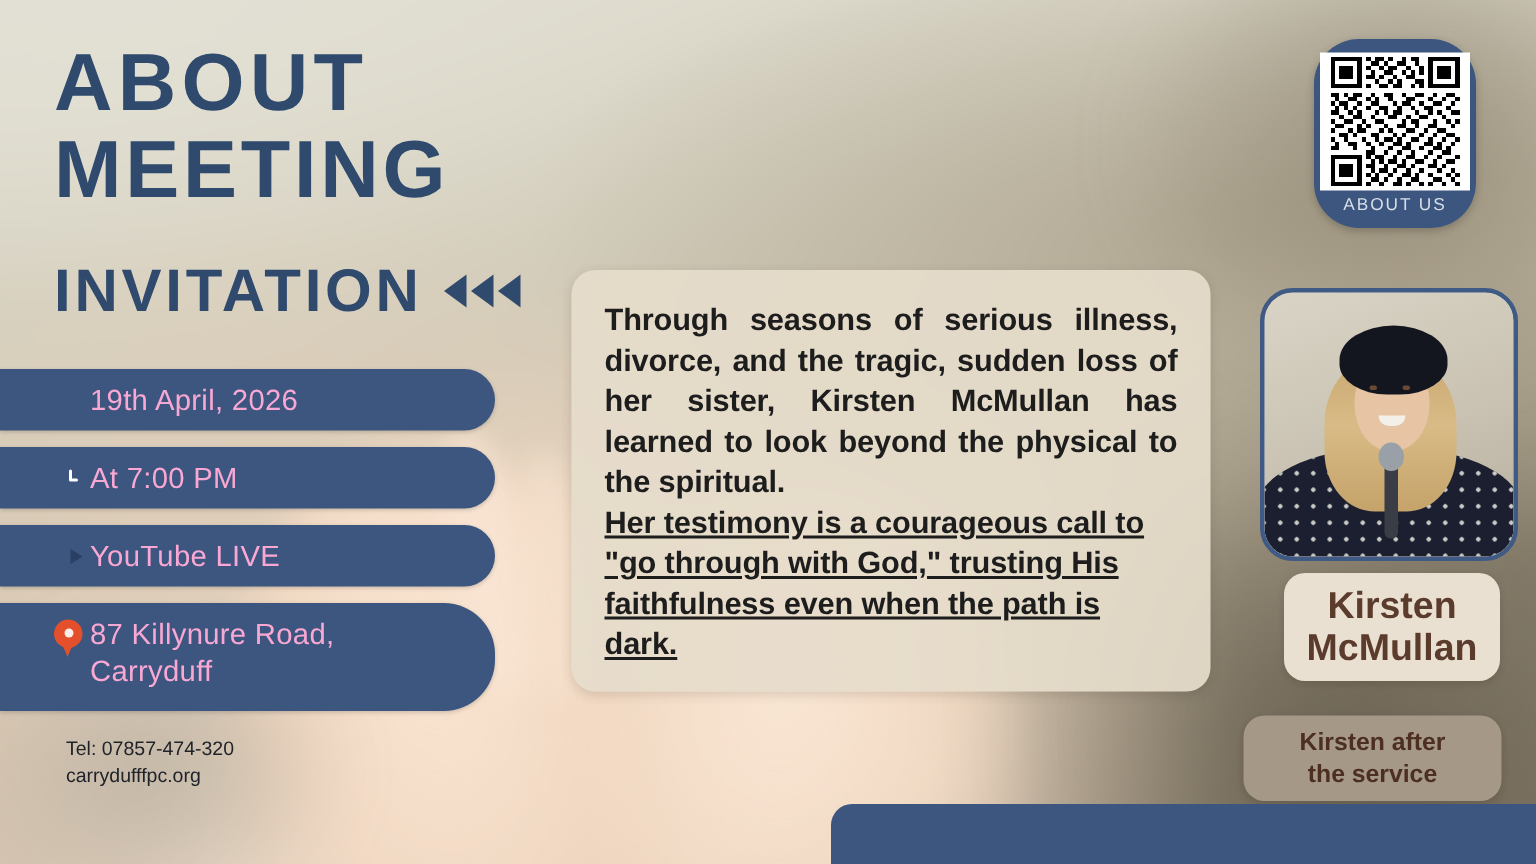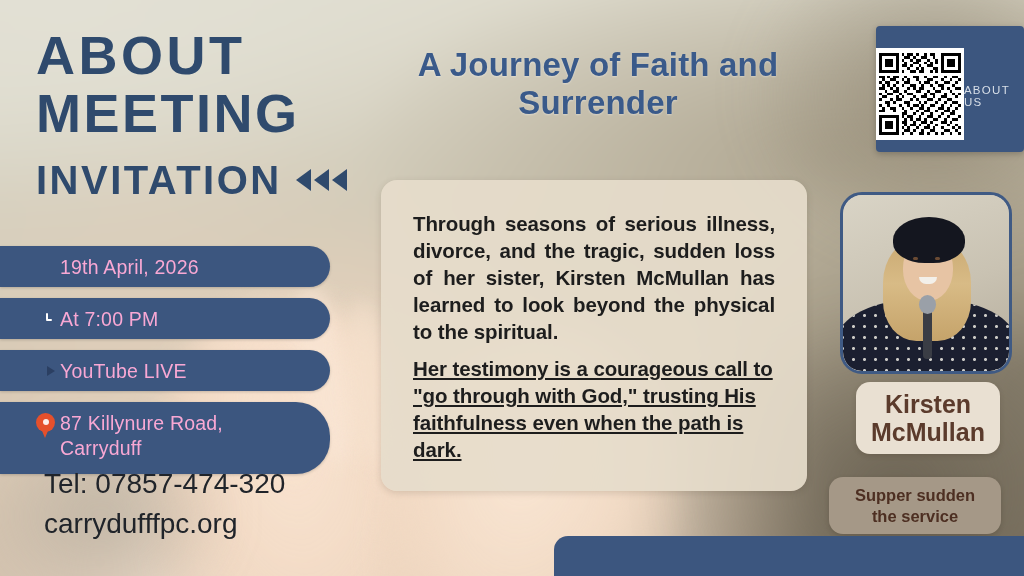--- a/index.html
+++ b/index.html
@@ -50,21 +50,21 @@
     background:radial-gradient(ellipse at 50% 50%, rgba(150,146,132,.45) 0%, rgba(150,146,132,0) 75%);filter:blur(20px);}
 
   
   .headline{position:absolute;left:36px;top:30px;width:340px;}
   .hl-1,.hl-2{
     color:#2f4a6d;font-weight:700;letter-spacing:3.5px;line-height:.96;
     font-size:53px;margin:0;
   }
   .hl-1{font-size:54px;}
   .hl-2{font-size:54px;margin-top:6px;letter-spacing:2.5px;}
-  .hl-3-row{display:flex;align-items:center;gap:14px;margin-top:18px;}
+  .hl-3-row{display:flex;align-items:center;gap:14px;margin-top:32px;}
   .hl-3{color:#2f4a6d;font-weight:700;letter-spacing:2.5px;font-size:40px;margin:0;}
   .arrows{display:flex;gap:3px;align-items:center;}
   .arrows i{
     display:block;width:0;height:0;
     border-top:11px solid transparent;border-bottom:11px solid transparent;
     border-right:15px solid #2f4a6d;
   }
 
   
   .pills{position:absolute;left:0;top:246px;width:330px;}
@@ -97,49 +97,49 @@
   
   .ic-pin{width:19px;height:26px;position:relative;}
   .ic-pin:before{content:"";position:absolute;left:0;top:0;width:19px;height:19px;border-radius:50% 50% 50% 50%;
     background:#e5502c;}
   .ic-pin:after{content:"";position:absolute;left:6.5px;top:5.5px;width:6px;height:6px;border-radius:50%;
     background:rgba(255,255,255,.9);}
   .ic-pin .tip{position:absolute;left:4px;top:13px;width:0;height:0;
     border-left:5.5px solid transparent;border-right:5.5px solid transparent;border-top:12px solid #e5502c;}
 
   
-  .contact{position:absolute;left:44px;top:464px;color:#20242a;font-size:28px;line-height:1.42;}
+  .contact{position:absolute;left:44px;top:490px;color:#20242a;font-size:13px;line-height:1.42;}
 
   
   .title{
     position:absolute;left:368px;top:46px;width:460px;text-align:center;
     color:#3a5a8a;font-weight:700;font-size:33px;line-height:1.14;letter-spacing:.2px;
     text-shadow:0 1px 2px rgba(255,255,255,.35);
   }
 
   
   .card{
     position:absolute;left:381px;top:180px;width:426px;
     background:rgba(230,220,203,.92);
     border-radius:16px;
     padding:20px 22px 18px 22px;
     box-sizing:border-box;
     box-shadow:0 2px 7px rgba(60,50,40,.16);
   }
   .card p{
-    margin:10px;color:#1d1d1d;font-weight:700;font-size:20.5px;line-height:1.32;
+    margin:0;color:#1d1d1d;font-weight:700;font-size:20.5px;line-height:1.32;
     text-align:justify;text-justify:inter-word;letter-spacing:-.1px;
   }
   .card p.last{text-align:left;text-decoration:underline;}
 
   
   .qr-box{
-    position:absolute;left:876px;top:26px;width:148px;height:126px;
-    background:#3c567f;border-radius:4px;
-    display:flex;flex-direction:row;align-items:center;justify-content:flex-start;
+    position:absolute;left:876px;top:26px;width:108px;height:126px;
+    background:#3c567f;border-radius:30px;
+    display:flex;flex-direction:column;align-items:center;justify-content:flex-start;
     padding-top:9px;box-sizing:border-box;
     box-shadow:0 2px 6px rgba(0,0,0,.22);
   }
   .qr{width:100px;height:92px;background:#fff;padding:3px;box-sizing:border-box;}
   .qr svg{display:block;width:100%;height:100%;}
   .qr-label{color:#d8dfe8;font-size:11.5px;letter-spacing:1.3px;margin-top:4px;}
 
   
   .photo{
     position:absolute;left:840px;top:192px;width:166px;height:176px;
@@ -239,21 +239,20 @@
       <span class="pill-label">87 Killynure Road, Carryduff</span>
     </div>
 
   </div>
 
   <div class="contact">
     <div>Tel: 07857-474-320</div>
     <div>carrydufffpc.org</div>
   </div>
 
-  <div class="title">A Journey of Faith and Surrender</div>
 
   <div class="card">
     <p>Through seasons of serious illness, divorce, and the tragic, sudden loss of her sister, Kirsten McMullan has learned to look beyond the physical to the spiritual.</p>
     <p class="last">Her testimony is a courageous call to "go through with God," trusting His faithfulness even when the path is dark.</p>
   </div>
 
   <div class="qr-box">
     <div class="qr">
       <svg viewBox="0 0 29 29" shape-rendering="crispEdges">
         <rect width="29" height="29" fill="#fff"></rect>
@@ -494,19 +493,19 @@
       <div class="p-mic-h"></div>
     </div>
   </div>
 
   <div class="nameplate">
     <div>Kirsten</div>
     <div>McMullan</div>
   </div>
 
   <div class="supper">
-    <div>Supper sudden</div>
+    <div>Kirsten after</div>
     <div>the service</div>
   </div>
 
   <div class="bottombar"></div>
 
 </div>
 
 </body></html>

